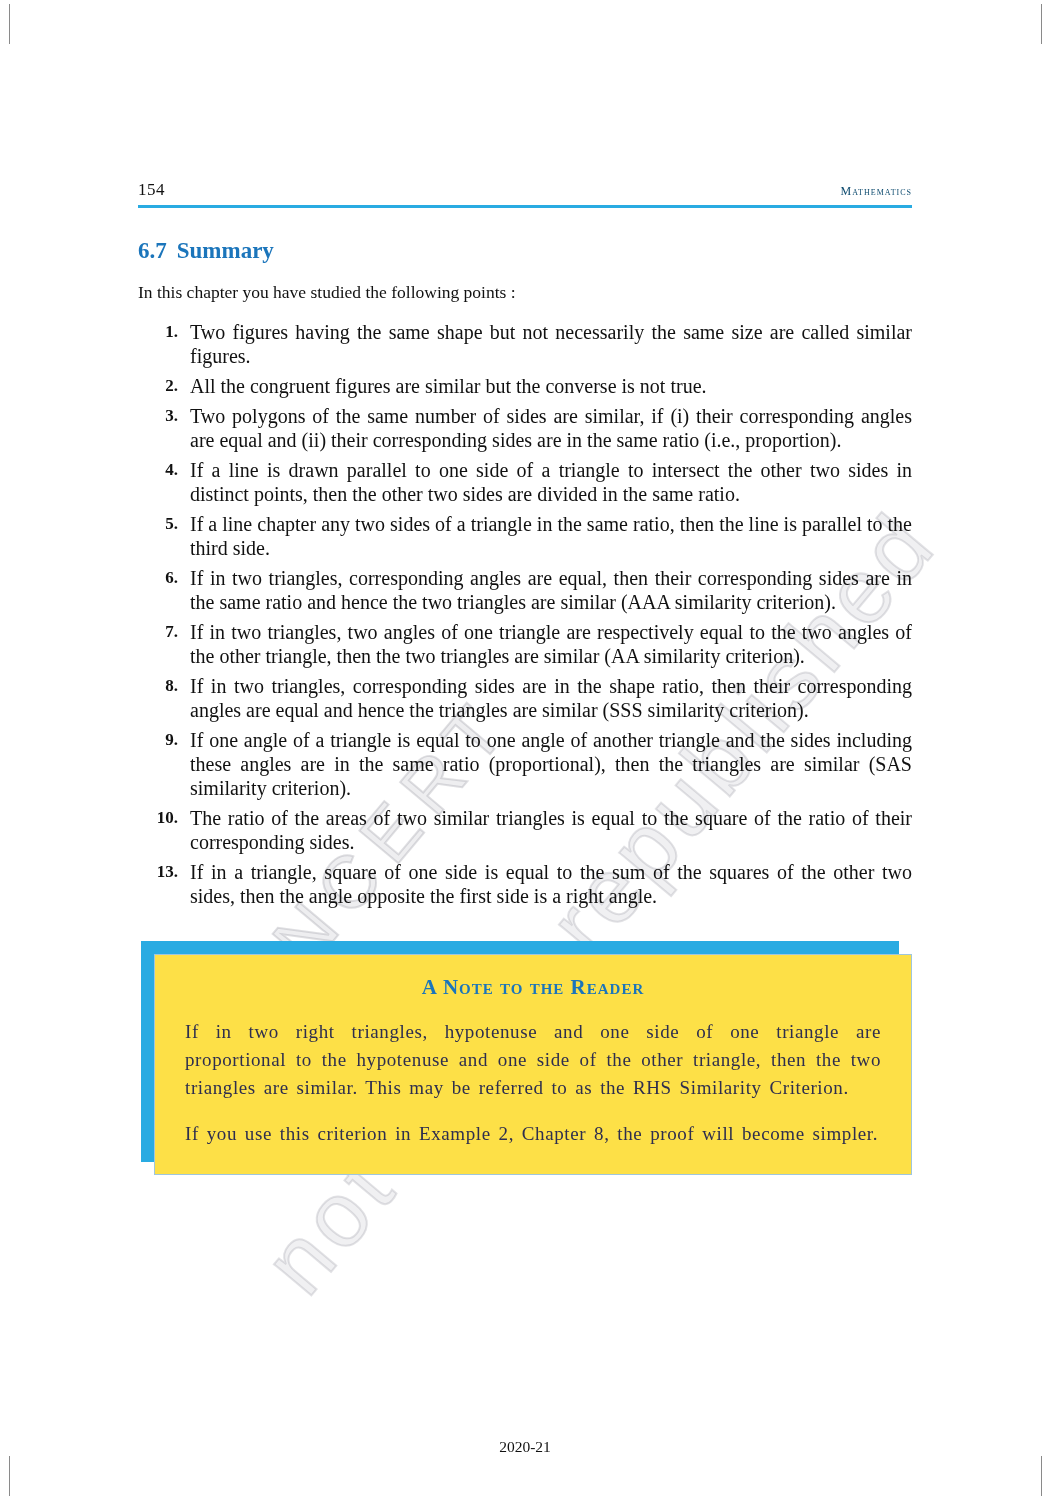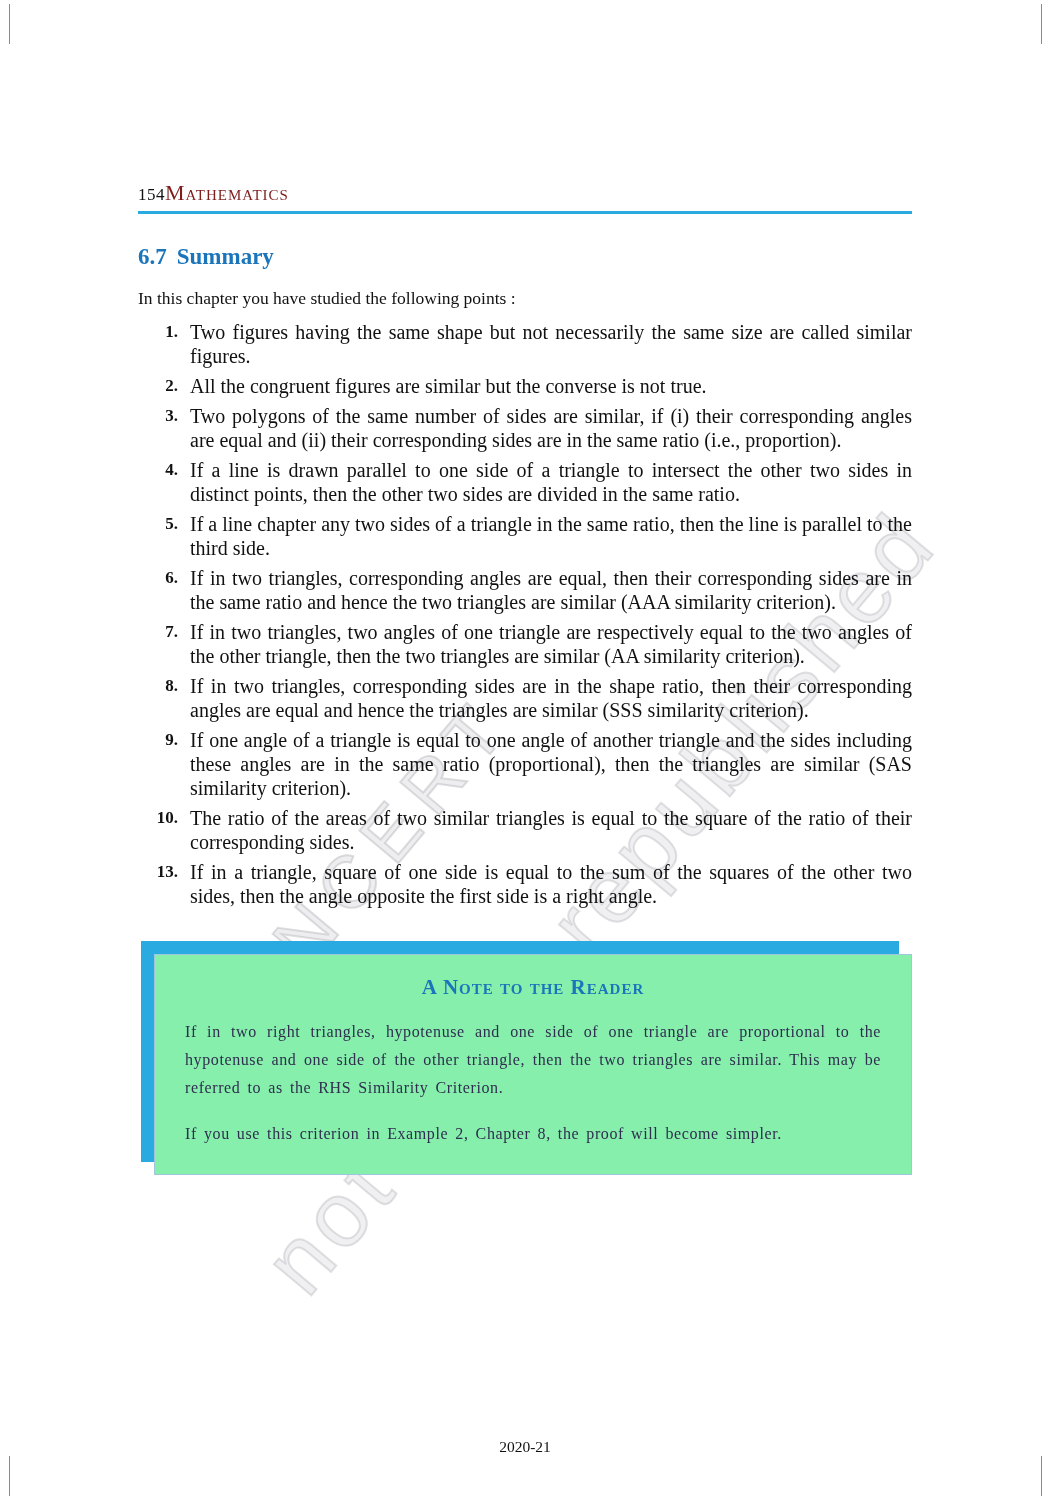--- a/index.html
+++ b/index.html
@@ -50,47 +50,47 @@
   .content {
     position: absolute;
     left: 138px;
     top: 180px;
     width: 774px;
     z-index: 1;
   }
 
   .runhead {
     display: flex;
-    justify-content: flex-start;
+    justify-content: space-between;
     align-items: baseline;
     font-size: 17px;
   }
   .runhead .pageno { color: #111; letter-spacing: 0.5px; }
   .runhead .subject {
     font-variant: small-caps;
-    color: #7f1d1d;
+    color: #0c4a6e;
     letter-spacing: 1px;
-    font-size: 22px;
+    font-size: 12px;
   }
   .headrule {
     margin-top: 5px;
     height: 3px;
     background: #29abe2;
   }
 
   h2.section {
     margin: 30px 0 0 0;
     font-size: 23px;
     font-weight: bold;
     color: #1b75bb;
   }
   h2.section .secnum { margin-right: 10px; }
 
   p.intro {
-    margin: 16px 0 10px 0;
+    margin: 16px 0 16px 0;
     font-size: 17.5px;
     line-height: 24px;
   }
 
   .pts { margin-top: 4px; }
   .pt { display: flex; margin-bottom: 6px; }
   .pt .n {
     width: 40px;
     min-width: 40px;
     text-align: right;
@@ -102,37 +102,37 @@
   .pt .t {
     flex: 1;
     font-size: 20px;
     line-height: 24px;
     text-align: justify;
   }
 
   .notebox {
     position: relative;
     margin: 46px 0 0 16px;
-    background: #86efac;
+    background: #fde047;
     border: 1px solid #9fc6dd;
     box-shadow: -13px -13px 0 0 #29abe2;
     padding: 16px 30px 26px 30px;
   }
   .notebox h3 {
     margin: 4px 0 18px 0;
     text-align: center;
     font-variant: small-caps;
     color: #1b75bb;
     font-size: 21px;
     font-weight: bold;
     letter-spacing: 1px;
   }
   .notebox p {
     margin: 8px 0 18px 0;
-    font-size: 16px;
+    font-size: 19px;
     line-height: 28px;
     letter-spacing: 0.6px;
     word-spacing: 2.5px;
     text-align: justify;
     color: #2e2e4e;
   }
   .notebox p:last-child { margin-bottom: 0; }
 
   .footer {
     position: absolute;

